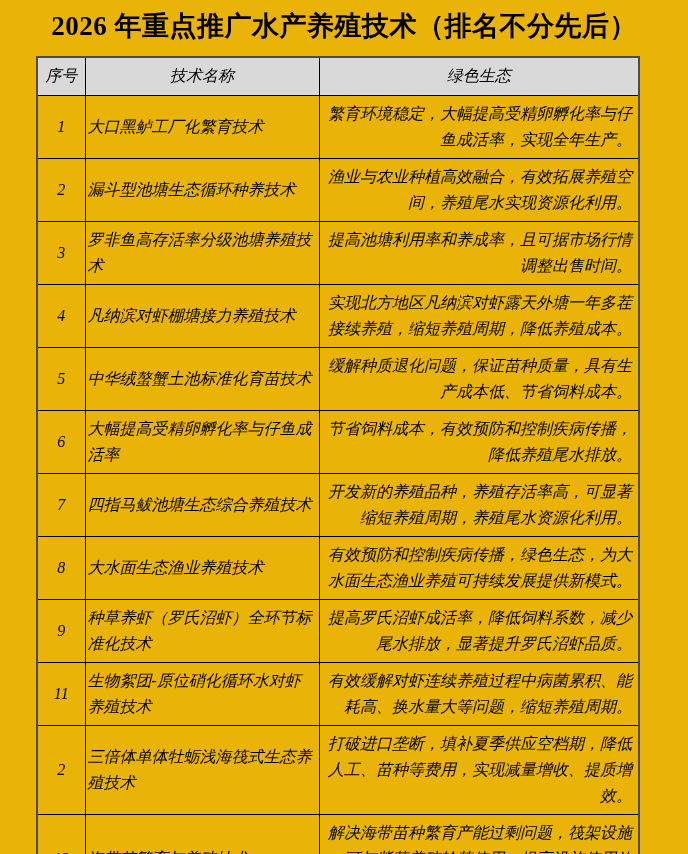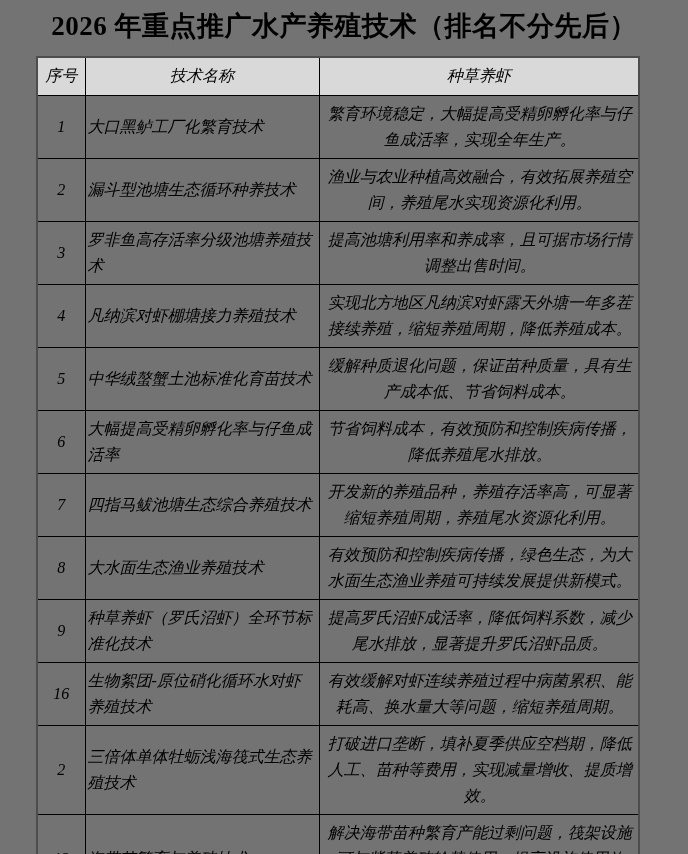--- a/index.html
+++ b/index.html
@@ -5,21 +5,21 @@
   html, body {
     margin: 0;
     padding: 0;
     background: #ffffff;
     font-family: "Liberation Serif", "DejaVu Serif", serif;
     color: #000000;
   }
   .page {
     width: 688px;
     height: 854px;
-    background: #737373;
+    background: #eab308;
     box-sizing: border-box;
     padding-top: 8px;
     overflow: hidden;
   }
   .doc-title {
     margin: 0 0 12px 0;
     text-align: center;
     font-size: 27px;
     font-weight: bold;
     letter-spacing: 0.5px;
@@ -56,42 +56,42 @@
   td.cell-no {
     text-align: center;
     font-family: "Liberation Serif", "DejaVu Serif", serif;
   }
   td.cell-name {
     padding: 5px 6px 5px 2px;
     text-align: left;
   }
   td.cell-adv {
     padding: 5px 6px 5px 8px;
-    text-align: center;
+    text-align: right;
   }
   tbody tr { height: 52px; }
 </style>
 </head>
 <body>
 
 <div class="page">
 
   <h1 class="doc-title">2026 年重点推广水产养殖技术（排名不分先后）</h1>
 
   <table class="tech-table">
     <colgroup>
       <col class="c1">
         <col class="c2">
         <col class="c3">
     </colgroup>
     <thead>
       <tr>
         <th>序号</th>
         <th>技术名称</th>
-        <th>种草养虾</th>
+        <th>绿色生态</th>
       </tr>
     </thead>
     <tbody>
       <tr>
         <td class="cell-no">1</td>
         <td class="cell-name">大口黑鲈工厂化繁育技术</td>
         <td class="cell-adv">繁育环境稳定，大幅提高受精卵孵化率与仔鱼成活率，实现全年生产。</td>
       </tr>
       <tr>
         <td class="cell-no">2</td>
@@ -127,21 +127,21 @@
         <td class="cell-no">8</td>
         <td class="cell-name">大水面生态渔业养殖技术</td>
         <td class="cell-adv">有效预防和控制疾病传播，绿色生态，为大水面生态渔业养殖可持续发展提供新模式。</td>
       </tr>
       <tr>
         <td class="cell-no">9</td>
         <td class="cell-name">种草养虾（罗氏沼虾）全环节标准化技术</td>
         <td class="cell-adv">提高罗氏沼虾成活率，降低饲料系数，减少尾水排放，显著提升罗氏沼虾品质。</td>
       </tr>
       <tr>
-        <td class="cell-no">16</td>
+        <td class="cell-no">11</td>
         <td class="cell-name">生物絮团-原位硝化循环水对虾养殖技术</td>
         <td class="cell-adv">有效缓解对虾连续养殖过程中病菌累积、能耗高、换水量大等问题，缩短养殖周期。</td>
       </tr>
       <tr>
         <td class="cell-no">2</td>
         <td class="cell-name">三倍体单体牡蛎浅海筏式生态养殖技术</td>
         <td class="cell-adv">打破进口垄断，填补夏季供应空档期，降低人工、苗种等费用，实现减量增收、提质增效。</td>
       </tr>
       <tr>
         <td class="cell-no">12</td>

